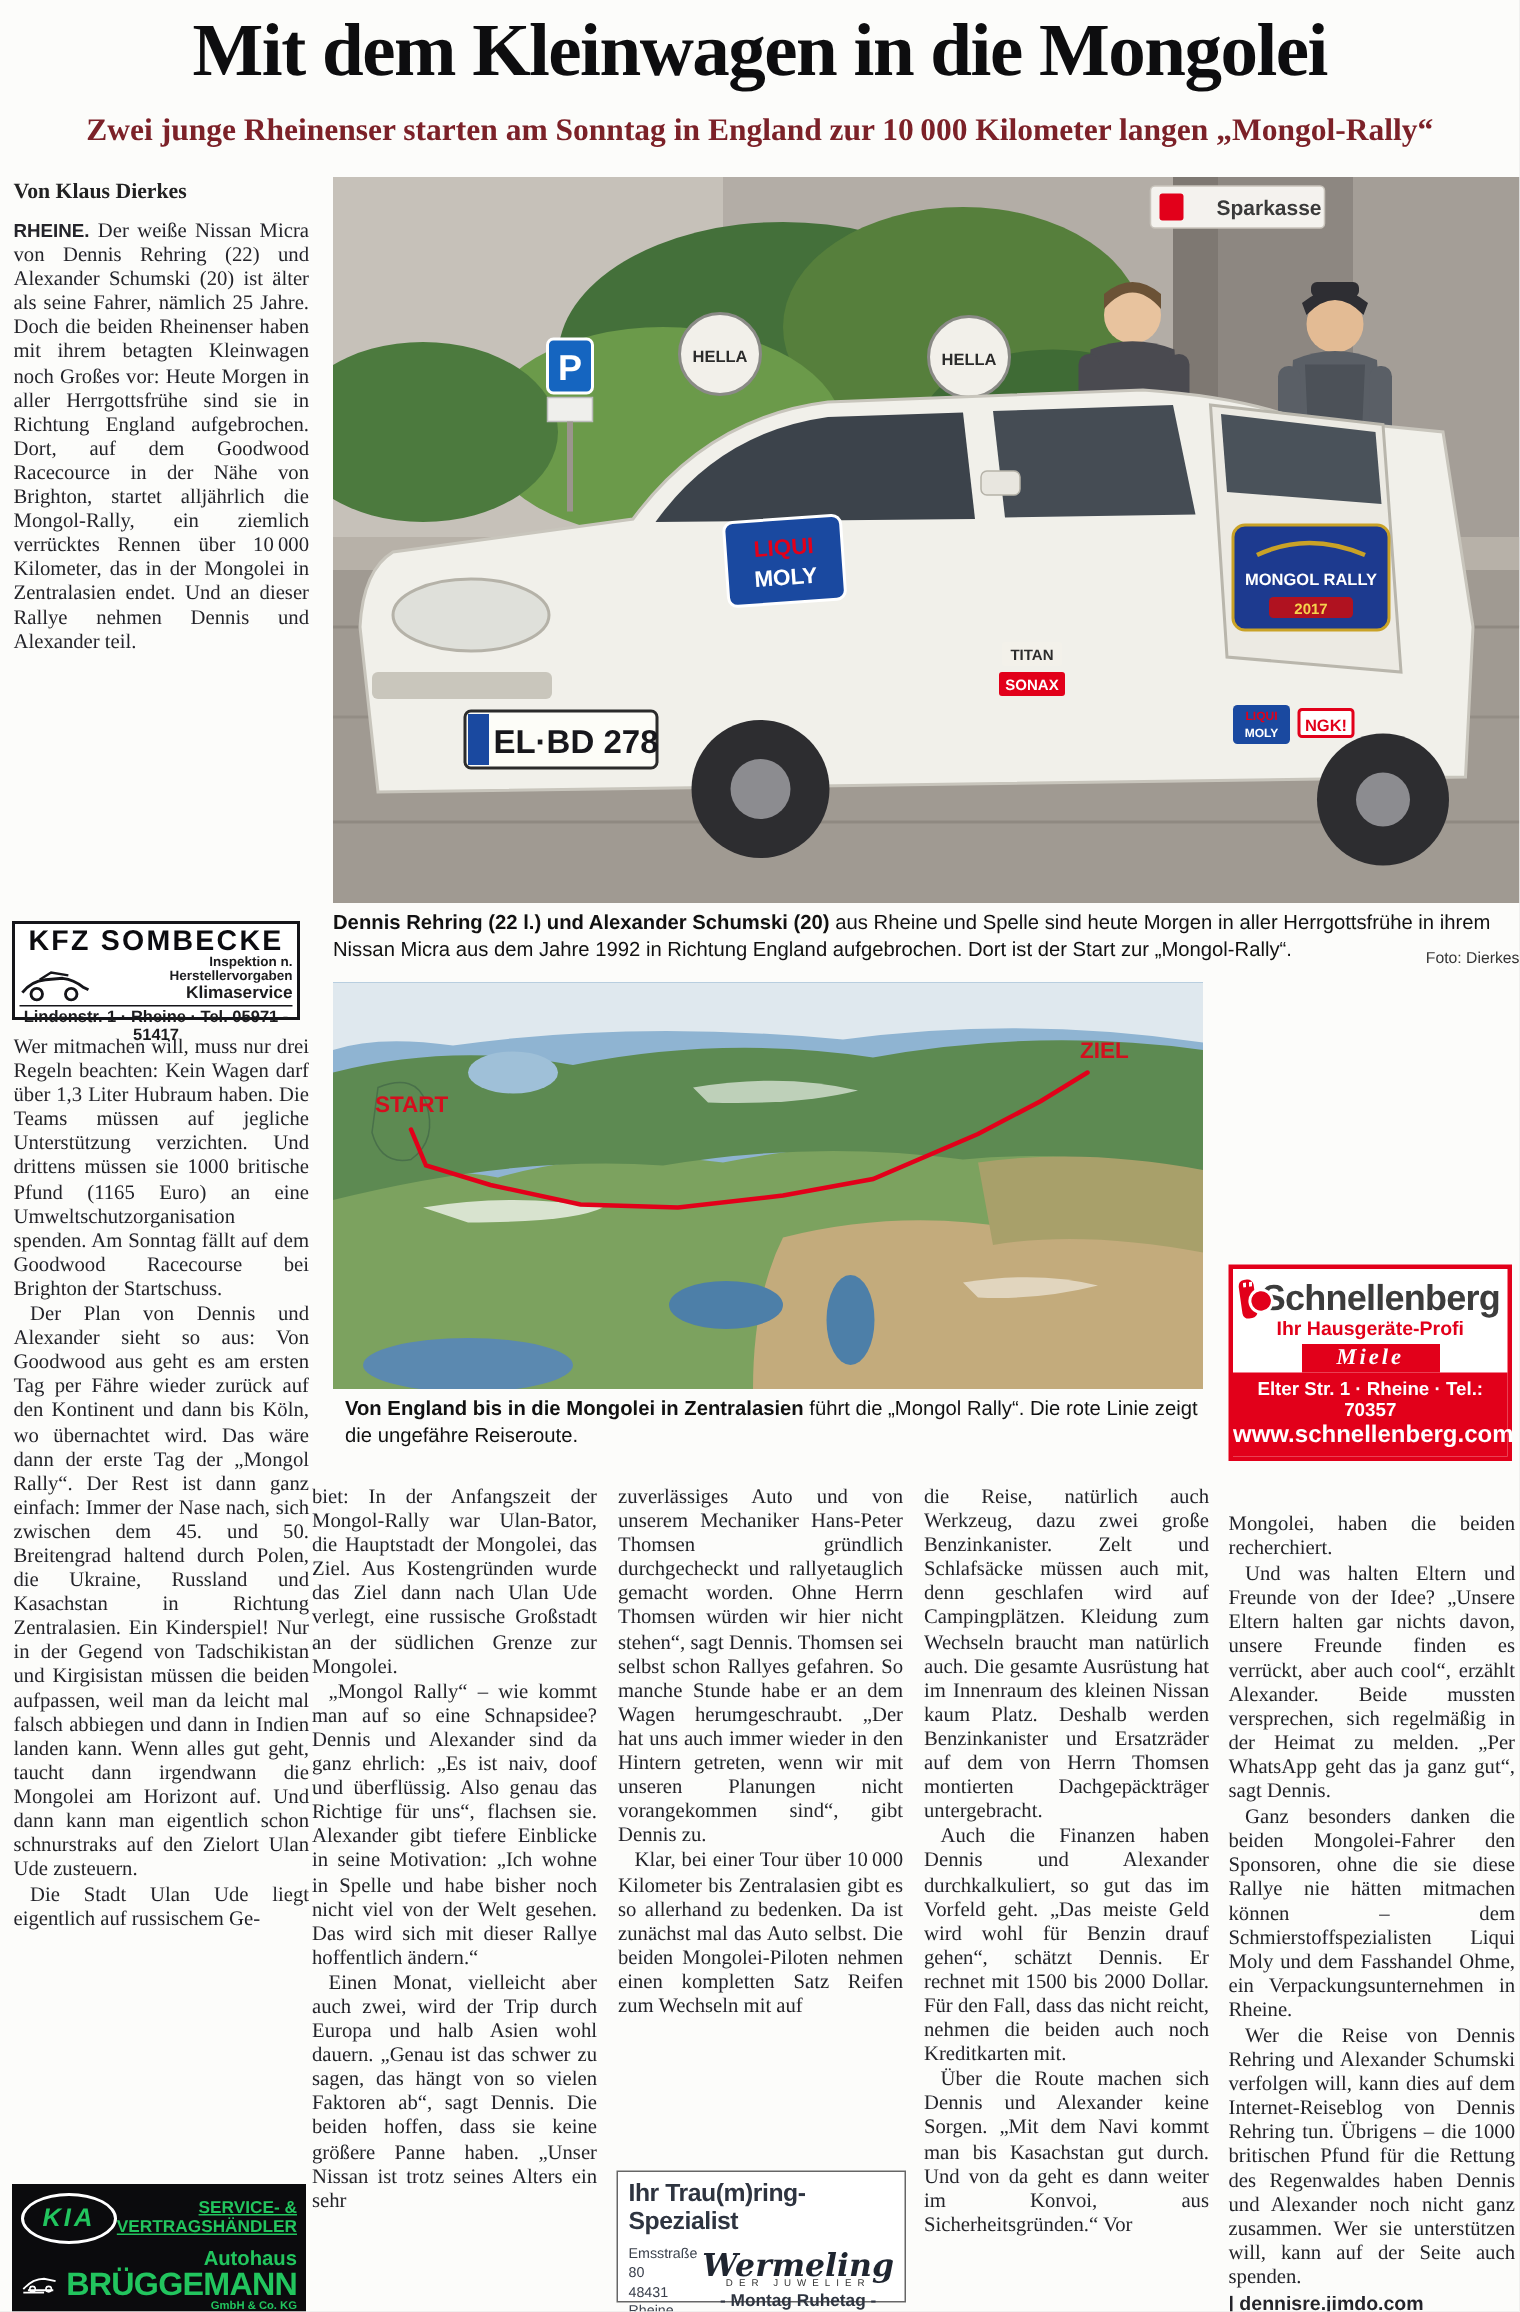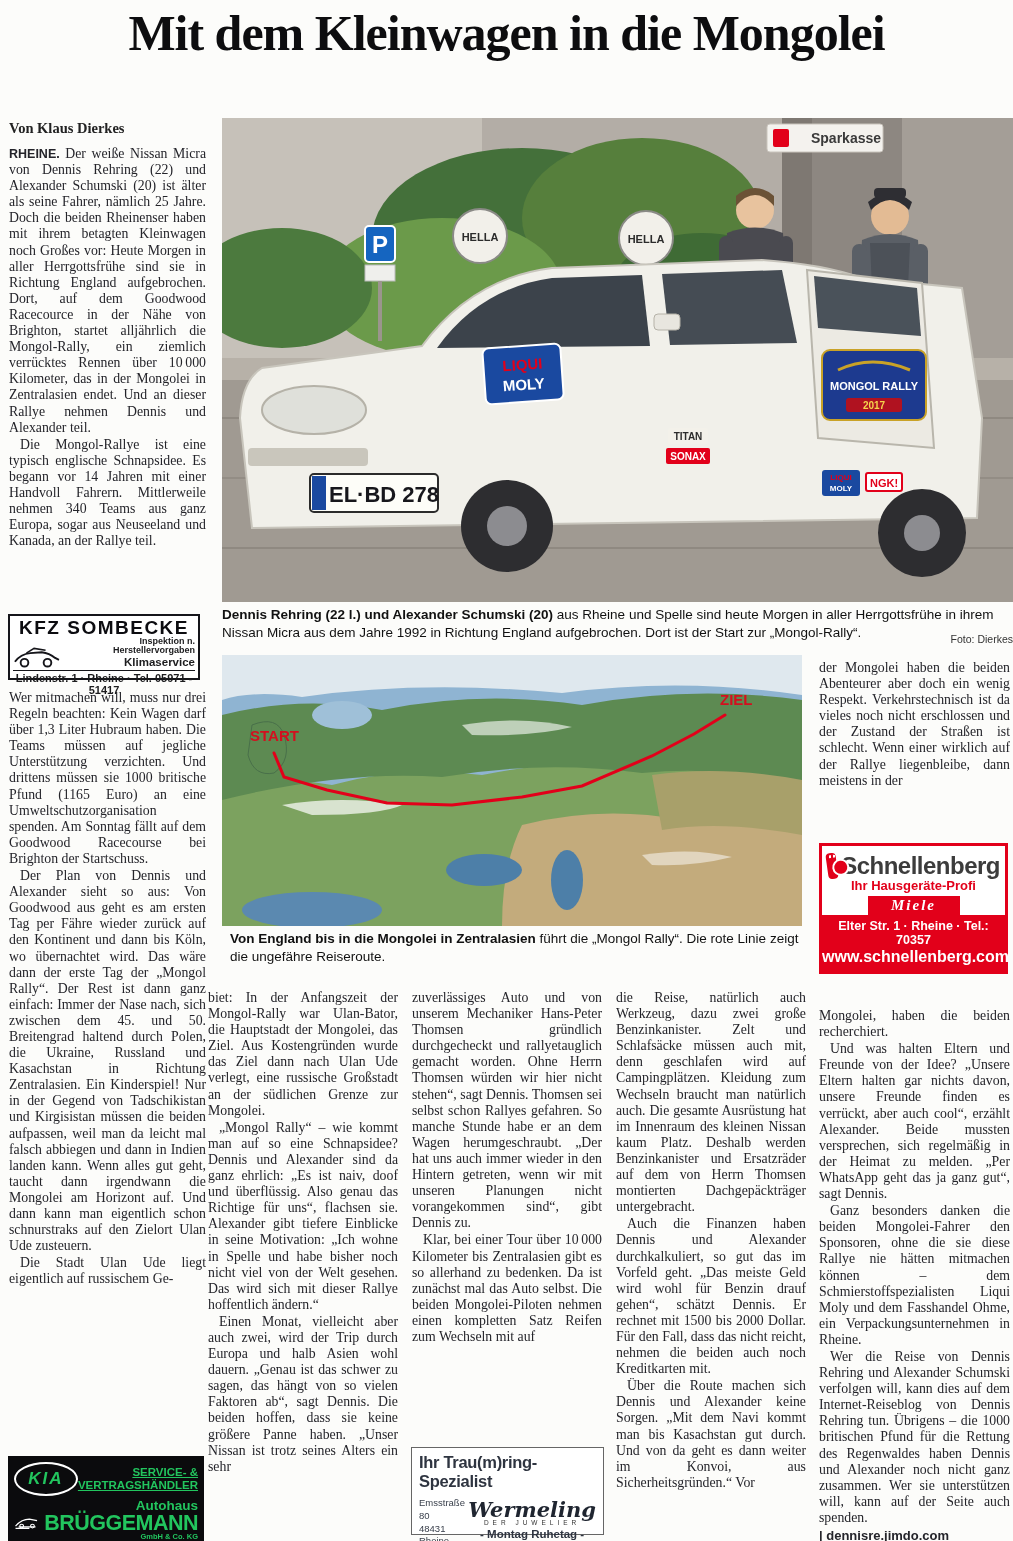--- a/index.html
+++ b/index.html
@@ -92,25 +92,25 @@
     color:#1f2530;letter-spacing:0;}
   .wer-sub{font-size:6.5px;letter-spacing:4px;color:#333;margin-top:-3px;}
   .wer-note{font-size:11.5px;font-weight:bold;margin-top:2px;}
 </style>
 </head>
 <body>
 
 <div id="page">
 
   <div class="headline">Mit dem Kleinwagen in die Mongolei</div>
+  <div class="subheadline">Zwei junge Rheinenser starten am Sonntag in England zur 10 000 Kilometer langen „Mongol-Rally“</div>
   <div class="byline">Von Klaus Dierkes</div>
 
   <div id="leftcol-1" class="bodycol">
       <p><span class="lead">RHEINE.</span> Der weiße Nissan Micra von Dennis Rehring (22) und Alexander Schumski (20) ist älter als seine Fahrer, nämlich 25 Jahre. Doch die beiden Rheinenser haben mit ihrem betagten Kleinwagen noch Großes vor: Heute Morgen in aller Herrgottsfrühe sind sie in Richtung England aufgebrochen. Dort, auf dem Goodwood Racecource in der Nähe von Brighton, startet alljährlich die Mongol-Rally, ein ziemlich verrücktes Rennen über 10 000 Kilometer, das in der Mongolei in Zentralasien endet. Und an dieser Rallye nehmen Dennis und Alexander teil.</p>
-      <p>Die Mongol-Rallye ist eine typisch englische Schnapsidee. Es begann vor 14 Jahren mit einer Handvoll Fahrern. Mittlerweile nehmen 340 Teams aus ganz Europa, sogar aus Neuseeland und Kanada, an der Rallye teil.</p>
     </div>
 
   <div id="ad-sombecke" class="ad">
     <div class="som-name">KFZ SOMBECKE</div>
     <div class="som-mid">
       <svg width="50" height="22" viewBox="0 0 50 22">
         <path d="M2 16 Q8 8 18 7 L30 6 Q38 7 44 12 L48 14" fill="none" stroke="#15151a" stroke-width="2"></path>
         <circle cx="12" cy="17" r="4" fill="none" stroke="#15151a" stroke-width="2"></circle>
         <circle cx="36" cy="17" r="4" fill="none" stroke="#15151a" stroke-width="2"></circle>
         <path d="M14 7 L22 2 L34 4" fill="none" stroke="#15151a" stroke-width="1.6"></path>
@@ -303,23 +303,20 @@
       <polyline points="52,98 62,122 105,135 165,148 230,150 300,142 360,131 430,101 472,79 503,60" fill="none" stroke="#e2001a" stroke-width="3" stroke-linecap="round"></polyline>
       <text x="28" y="86" font-family="Liberation Sans,sans-serif" font-size="15" font-weight="bold" fill="#d40f1e">START</text>
       <text x="498" y="50" font-family="Liberation Sans,sans-serif" font-size="15" font-weight="bold" fill="#d40f1e">ZIEL</text>
     </svg>
   </div>
 
   <div id="map-caption" class="caption">
     <span class="cap-bold">Von England bis in die Mongolei in Zentralasien</span><span> führt die „Mongol Rally“. Die rote Linie zeigt die ungefähre Reiseroute.</span>
   </div>
 
-  <div id="col4-top" class="bodycol">
-      <p>der Mongolei haben die beiden Abenteurer aber doch ein wenig Respekt. Verkehrstechnisch ist da vieles noch nicht erschlossen und der Zustand der Straßen ist schlecht. Wenn einer wirklich auf der Rallye liegenbleibe, dann meistens in der</p>
-    </div>
 
   <div id="ad-schnellenberg" class="ad">
     <div class="sch-top">
       <div class="sch-row">
         <div class="wm-icon">
           <div class="slots"></div>
             <div class="drum"></div>
         </div>
         <span class="sch-name">Schnellenberg</span>
       </div>

